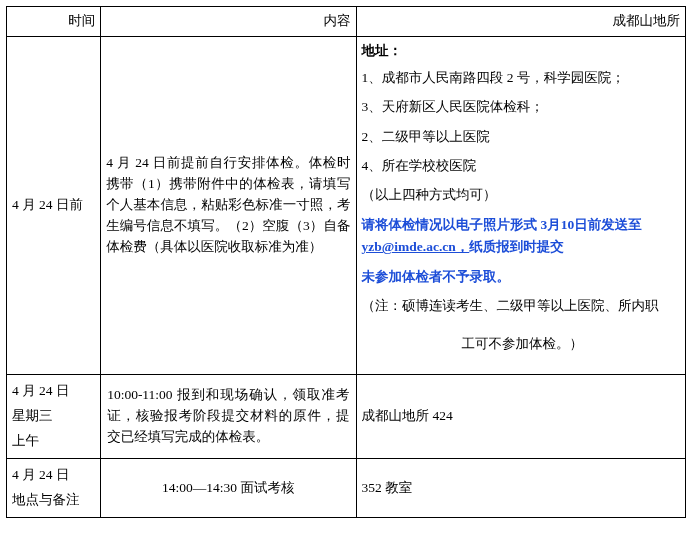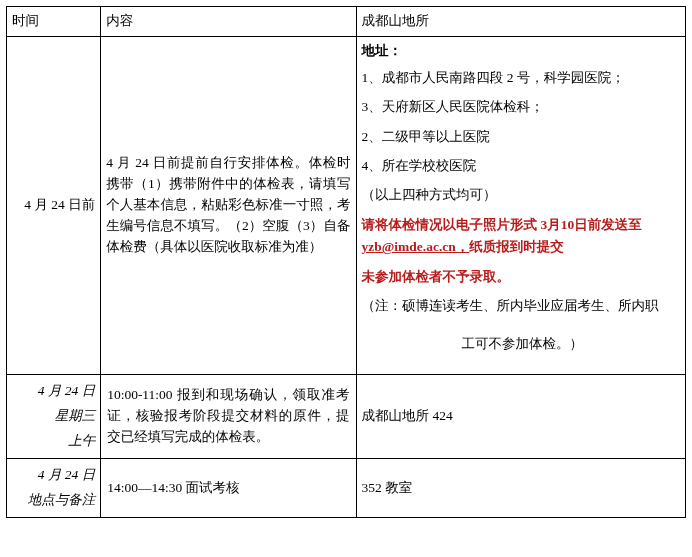--- a/index.html
+++ b/index.html
@@ -32,27 +32,27 @@
     padding: 4px 5px;
     font-size: 13.5px;
     line-height: 1.55;
     font-weight: normal;
   }
   .col-time { width: 94px; }
   .col-content { width: 255px; }
   .col-place { width: 329px; }
 
   thead td {
-    text-align: left;
+    text-align: right;
     font-weight: bold;
     font-size: 15px;
     padding: 7px 4px;
   }
   .cell-time {
-    text-align: right;
+    text-align: left;
     font-size: 13.5px;
     line-height: 1.7;
   }
   .cell-content {
     text-align: justify;
     text-justify: inter-ideograph;
   }
   .cell-place {
     vertical-align: top;
     padding-top: 8px;
@@ -60,46 +60,45 @@
   .cell-place-center {
     vertical-align: middle;
   }
   .place-line {
     margin: 0 0 9px 0;
     line-height: 1.5;
   }
   .place-line.tight { margin-bottom: 7px; font-weight: bold; }
   .bold { font-weight: normal; }
   .red-block {
-    color: #b91c1c;
+    color: #1d4ed8;
     font-weight: bold;
     line-height: 1.6;
     margin: 7px 0 8px 0;
   }
   .red-block .mail {
     text-decoration: underline;
   }
   .note {
     margin: 0;
     line-height: 1.6;
   }
   .note-second {
     margin: 16px;
     padding-left: 84px;
     line-height: 1.6;
   }
   .row2 .cell-time, .row3 .cell-time {
     line-height: 1.85;
-    font-style: italic;
   }
   .row2 .cell-content, .row3 .cell-content {
     padding: 6px 6px;
   }
   .row3 .cell-content {
-    text-align: left;
+    text-align: center;
   }
 </style>
 </head>
 <body>
 
 <div class="page">
   <table class="schedule">
     <colgroup>
       <col class="col-time">
       <col class="col-content">
@@ -121,21 +120,21 @@
           <p class="place-line">1、成都市人民南路四段 2 号，科学园医院；</p>
           <p class="place-line">3、天府新区人民医院体检科；</p>
           <p class="place-line">2、二级甲等以上医院</p>
           <p class="place-line">4、所在学校校医院</p>
           <p class="place-line bold">（以上四种方式均可）</p>
           <p class="red-block">
             <span>请将体检情况以电子照片形式 3月10日前发送至</span>
             <span class="mail">yzb@imde.ac.cn，</span><span>纸质报到时提交</span>
           </p>
           <p class="red-block">未参加体检者不予录取。</p>
-          <p class="note">（注：硕博连读考生、所内毕业应届考生、所内职</p>
+          <p class="note">（注：硕博连读考生、二级甲等以上医院、所内职</p>
           <p class="note-second">工可不参加体检。）</p>
         </td>
       </tr>
       <tr class="row2">
         <td class="cell-time">
           <div>4 月 24 日</div>
           <div>星期三</div>
           <div>上午</div>
         </td>
         <td class="cell-content">10:00-11:00 报到和现场确认，领取准考证，核验报考阶段提交材料的原件，提交已经填写完成的体检表。</td>

